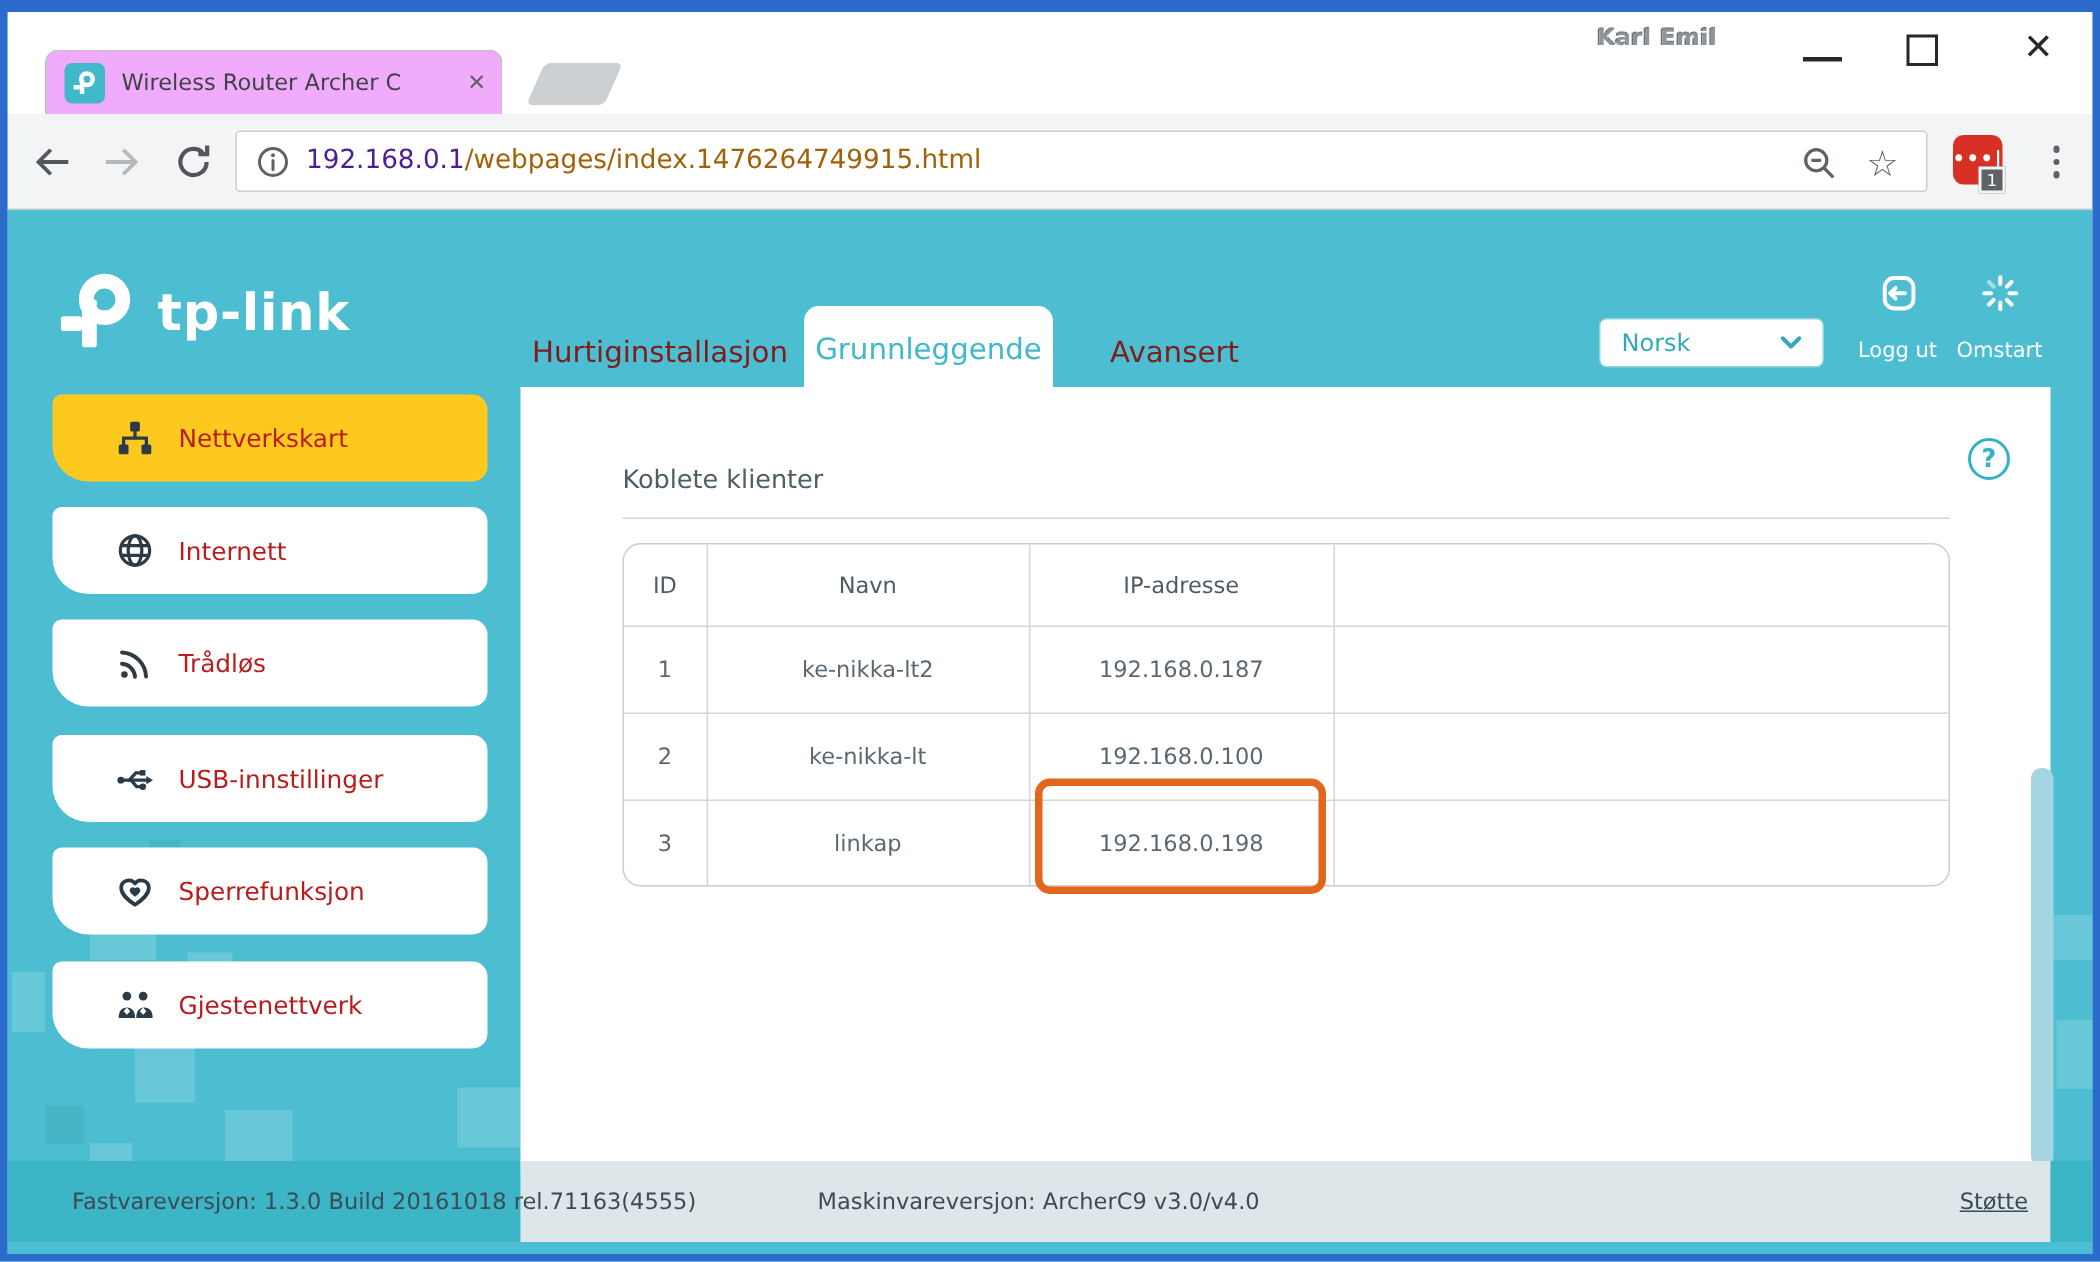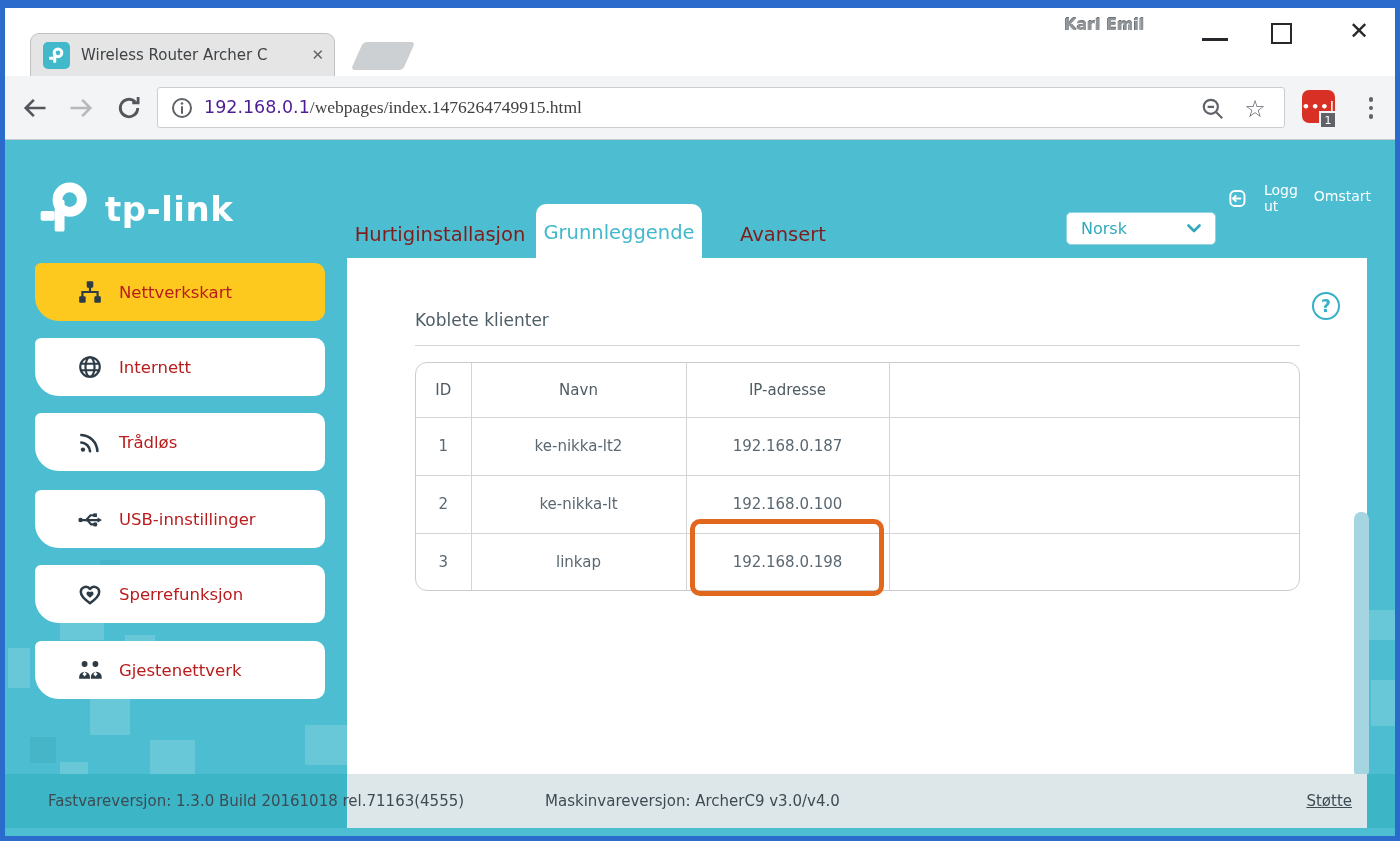--- a/index.html
+++ b/index.html
@@ -12,41 +12,41 @@
   
   .titlebar { position:absolute; left:0; top:0; width:1390px; height:68px; background:#fff; }
   .profile-name { position:absolute; right:250px; top:8px; font-size:15px; font-weight:bold;
                   color:#8f9499; letter-spacing:.5px;
                   text-shadow:0 1px 0 #ffffff,0 -1px 0 #6b7075,1px 0 0 #ffffff,-1px 0 0 #6b7075; }
   .win-btn { position:absolute; color:#26282b; cursor:pointer; }
   .btn-min { right:167px; top:30px; width:26px; height:3px; background:#26282b; }
   .btn-max { right:103px; top:15px; width:21px; height:21px; border:2px solid #26282b; background:#fff; }
   .btn-close { right:26px; top:10px; font-size:24px; line-height:26px; }
 
-  .tab { position:absolute; left:25px; top:25px; width:305px; height:44px; background:#e5e5e5;
+  .tab { position:absolute; left:25px; top:25px; width:305px; height:44px; background:#f0abfc;
          border:1px solid #bfc2c5; border-bottom:none; border-radius:9px 9px 0 0; cursor:pointer; }
   .tab-favicon { position:absolute; left:12px; top:8px; width:27px; height:27px; border-radius:5px;
                  background:#41b9cb; display:flex; align-items:center; justify-content:center; }
   .tab-title { position:absolute; left:50px; top:12px; width:216px; font-size:15px; color:#3f4346;
                white-space:nowrap; overflow:hidden;
                -webkit-mask-image:linear-gradient(90deg,#000 88%,transparent); 
                mask-image:linear-gradient(90deg,#000 88%,transparent); }
   .tab-close { position:absolute; right:10px; top:12px; font-size:15px; color:#5f6368; cursor:pointer; }
   .newtab { position:absolute; left:352px; top:34px; width:52px; height:28px; background:#ccd0d3;
             border-radius:4px; transform:skewX(-24deg); cursor:pointer; }
 
   .toolbar { position:absolute; left:0; top:68px; width:1390px; height:64px; background:#f3f4f5;
              border-bottom:1px solid #c9ccce; }
   .nav-ic { position:absolute; top:18px; width:28px; height:28px; cursor:pointer; }
   .omnibox { position:absolute; left:152px; top:11px; width:1128px; height:41px; background:#fff;
              border:1px solid #cdcdcd; border-radius:3px; }
   .omni-info { position:absolute; left:12px; top:8px; width:24px; height:24px; cursor:pointer; }
   .omni-url { position:absolute; left:46px; top:9px; font-size:17.5px; white-space:nowrap; }
   .url-domain { color:#4c1d95; }
-  .url-path { color:#404040;font-family:Liberation Serif, serif; }
+  .url-path { color:#a16207; }
   .omni-zoom { position:absolute; right:58px; top:8px; width:26px; height:26px; cursor:pointer; }
   .omni-star { position:absolute; right:16px; top:8px; width:26px; height:26px; cursor:pointer; }
   .ext-btn { position:absolute; left:1297px; top:14px; width:33px; height:33px; background:#d93025;
              border-radius:7px; cursor:pointer; display:flex; align-items:center; justify-content:center; }
   .ext-glyph { color:#fff; font-size:13px; font-weight:bold; letter-spacing:1px; line-height:10px; }
   .ext-badge { position:absolute; left:17px; top:21px; width:18px; height:18px; background:#5f6368;
                border:2px solid #f3f4f5; color:#fff; font-size:11px; display:flex; align-items:center;
                justify-content:center; }
   .menu-dots { position:absolute; left:1352px; top:16px; width:28px; height:32px; cursor:pointer;
                display:flex; flex-direction:column; align-items:center; justify-content:center; gap:4px; }
@@ -63,21 +63,21 @@
   .nav-label { position:absolute; top:78px; height:32px; display:flex; align-items:center; justify-content:center;
                color:#7f1d1d; font-size:19.5px; cursor:pointer; }
   .nav-active { position:absolute; left:531px; top:64px; width:166px; height:56px; background:#fff;
                 border-radius:10px 10px 0 0; display:flex; align-items:center; justify-content:center;
                 color:#41b9cb; font-size:19.5px; cursor:pointer; }
 
   .lang-select { position:absolute; left:1061px; top:72px; width:150px; height:33px; background:#fff;
                  border:1px solid #8fd4de; border-radius:5px; display:flex; align-items:center;
                  padding:0 14px; cursor:pointer; }
   .lang-value { color:#2fa9bb; font-size:16px; flex:1; }
-  .hdr-action { position:absolute; top:42px; width:76px; display:flex; flex-direction:row; align-items:center;
+  .hdr-action { position:absolute; top:42px; width:76px; display:flex; flex-direction:column; align-items:center;
                 gap:17px; color:#fff; cursor:pointer; }
   .hdr-action span { font-size:14px; }
 
   .side-item { position:absolute; left:30px; width:290px; height:58px; background:#fff;
                border-radius:6px 10px 10px 24px; display:flex; align-items:center; cursor:pointer; }
   .side-item.active { background:#fdc91e; }
   .side-ic { margin-left:42px; width:26px; height:26px; color:#2c3b46; flex:none; }
   .side-label { margin-left:16px; color:#b91c1c; font-size:16.5px; }
 
   .panel { position:absolute; left:342px; top:118px; width:1020px; height:524px; background:#fff; }

